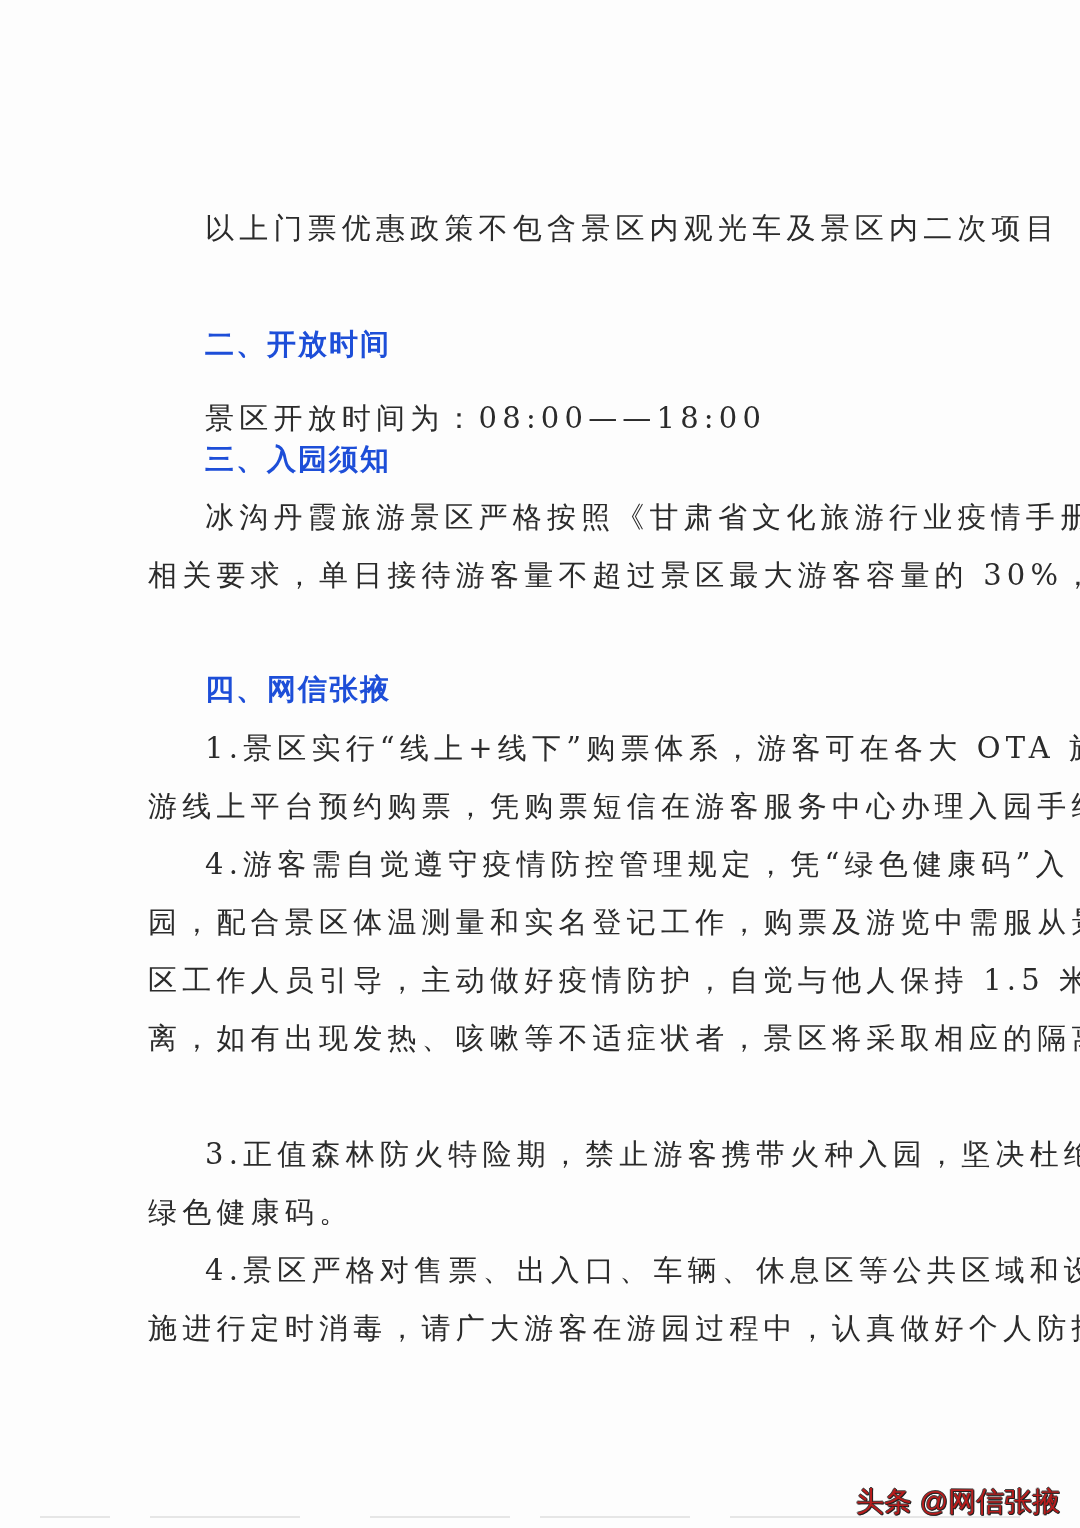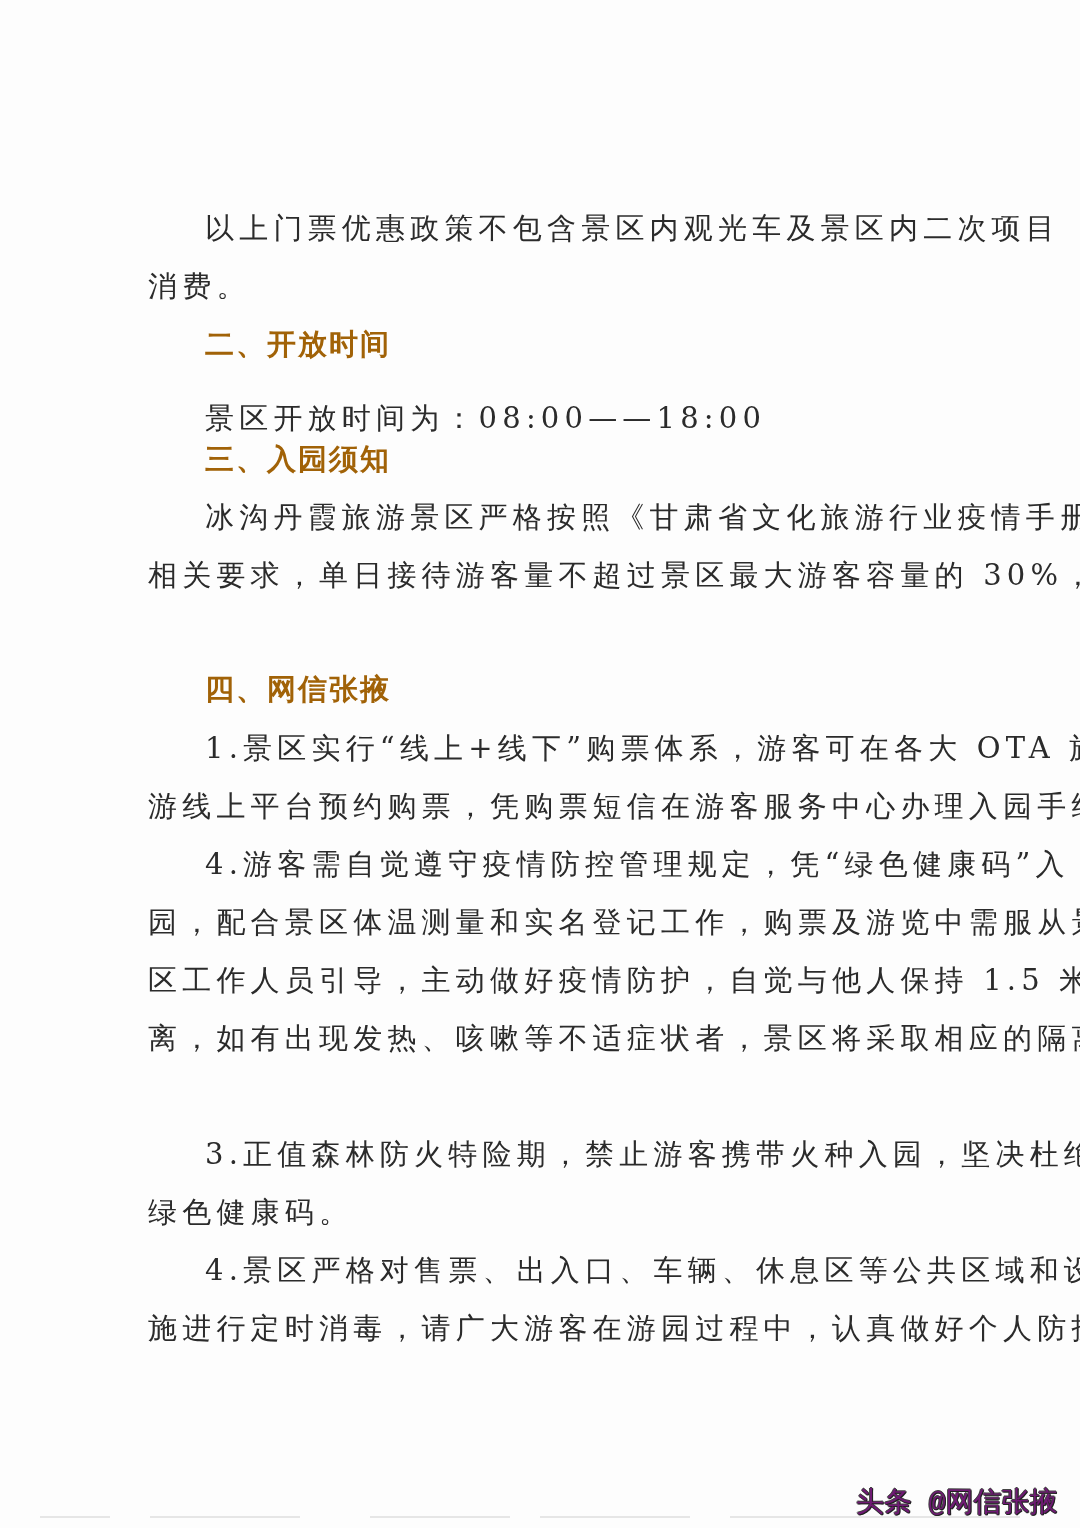--- a/index.html
+++ b/index.html
@@ -7,38 +7,37 @@
     width: 1080px; height: 1528px; background: #ffffff; position: relative; overflow: hidden;
     font-family: "DejaVu Serif", "Liberation Serif", serif; color: #2a2a2a;
   }
   .page { position: absolute; left: 0; top: 0; width: 1080px; height: 1528px; background: #fdfdfd; }
   .line {
     position: absolute; left: 148px; width: 800px; font-size: 29px; line-height: 40px;
     white-space: nowrap; letter-spacing: 5.2px; color: #2b2b2b;
   }
   .indent { left: 205px; }
   .heading {
-    font-family: "DejaVu Sans", "Liberation Sans", sans-serif; font-weight: bold; color: #a16207;
+    font-family: "DejaVu Sans", "Liberation Sans", sans-serif; font-weight: bold; color: #1d4ed8;
     letter-spacing: 2px; font-size: 29px;
   }
   .watermark {
-    position: absolute; left: 856px; top: 1483px; font-family: Liberation Mono, monospace;
-    font-size: 28px; color: #701a75; letter-spacing: 0px;
+    position: absolute; left: 856px; top: 1483px; font-family: Liberation Sans, sans-serif;
+    font-size: 28px; color: #b91c1c; letter-spacing: 0px;
     text-shadow: 1px 1px 0 #222, -1px 0 0 #444, 0 -1px 0 #444, 1px 0 0 #333, 0 1px 0 #333;
   }
   .scan-edge {
     position: absolute; top: 1516px; height: 2px; background: #e6e6e6;
   }
 </style>
 </head>
 <body>
 
 <div class="page">
   <div class="line indent" style="top:208px">以上门票优惠政策不包含景区内观光车及景区内二次项目</div>
-  <div class="line" style="top:266px">消费。</div>
   <div class="line indent heading" style="top:324px">二、开放时间</div>
   <div class="line indent" style="top:398px">景区开放时间为：08:00——18:00</div>
   <div class="line indent heading" style="top:439px">三、入园须知</div>
   <div class="line indent" style="top:497px">冰沟丹霞旅游景区严格按照《甘肃省文化旅游行业疫情手册》</div>
   <div class="line" style="top:555px">相关要求，单日接待游客量不超过景区最大游客容量的 30%，即</div>
   <div class="line indent heading" style="top:669px">四、网信张掖</div>
   <div class="line indent" style="top:728px">1.景区实行“线上+线下”购票体系，游客可在各大 OTA 旅</div>
   <div class="line" style="top:786px">游线上平台预约购票，凭购票短信在游客服务中心办理入园手续。</div>
   <div class="line indent" style="top:844px">4.游客需自觉遵守疫情防控管理规定，凭“绿色健康码”入</div>
   <div class="line" style="top:902px">园，配合景区体温测量和实名登记工作，购票及游览中需服从景</div>

